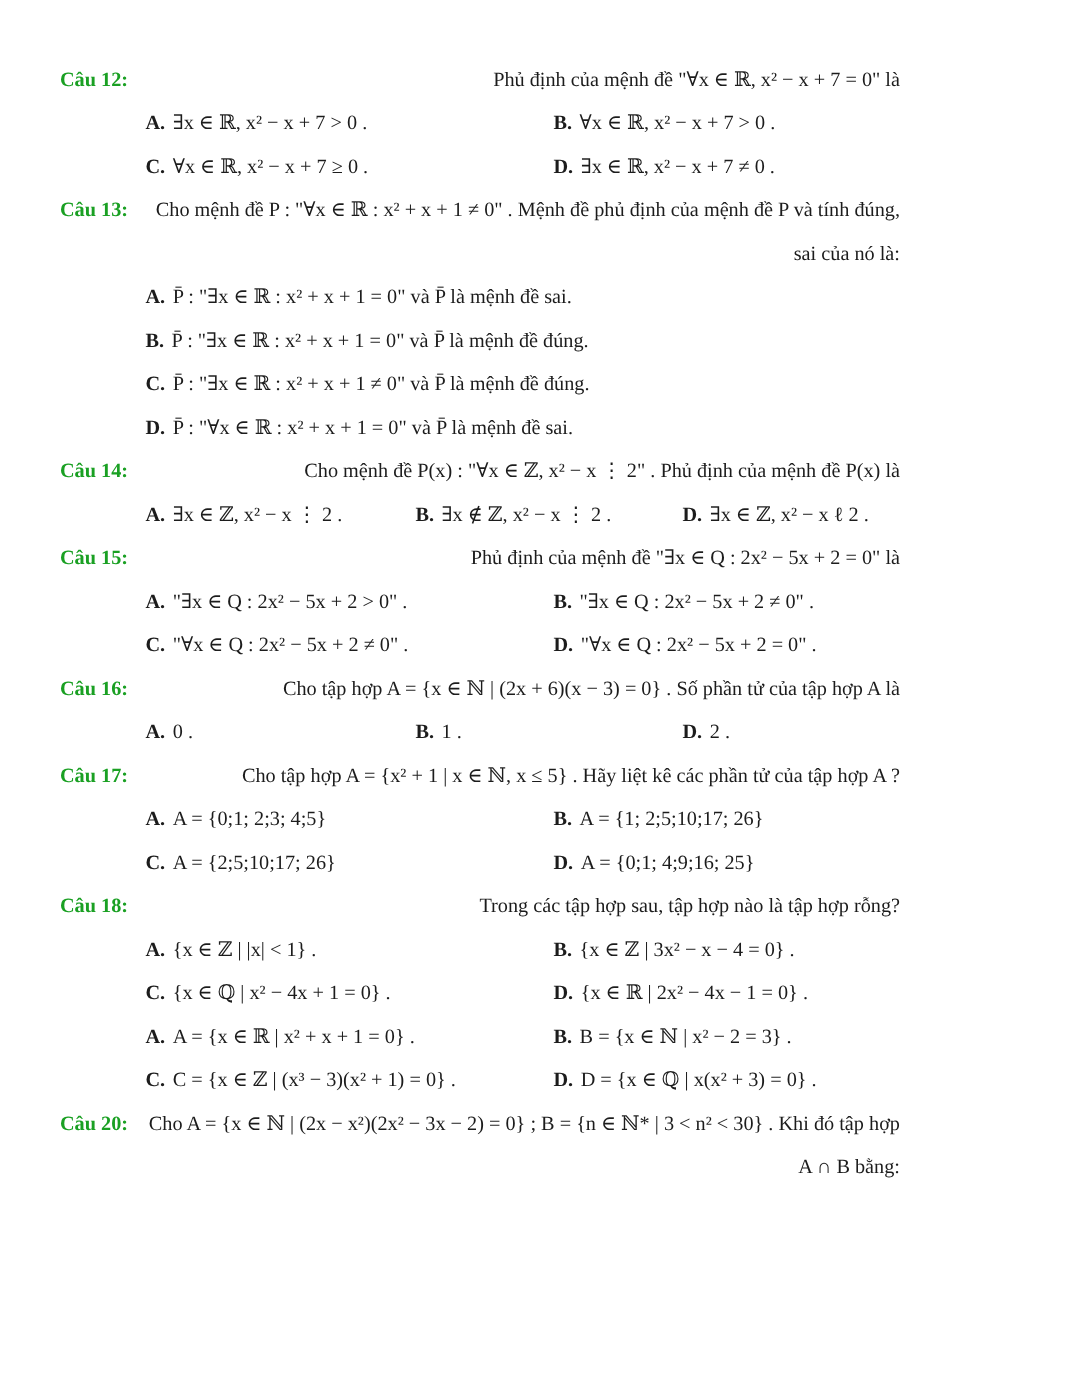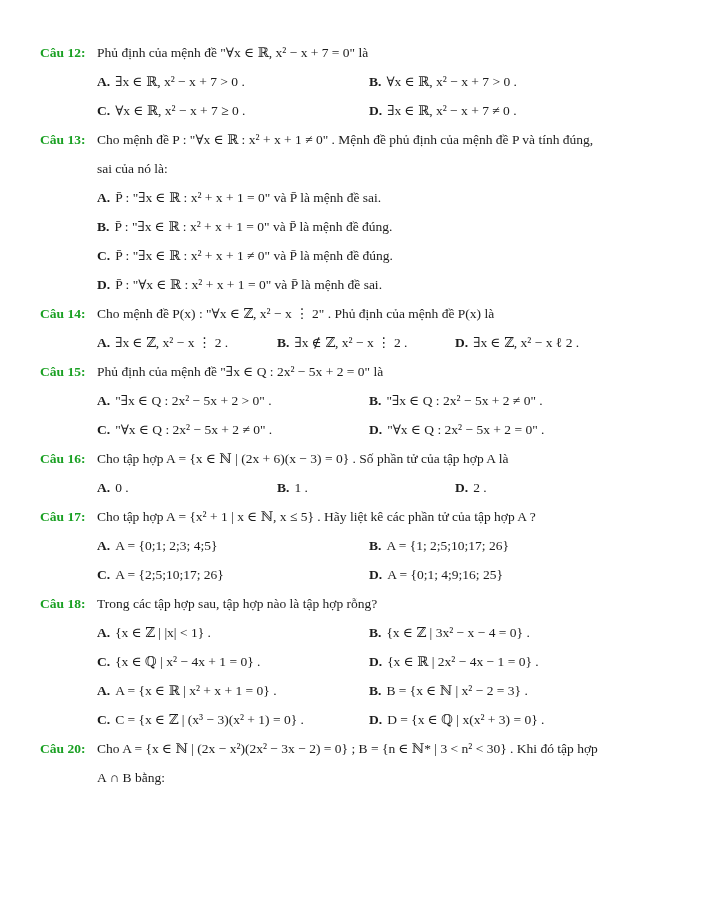--- a/index.html
+++ b/index.html
@@ -11,21 +11,21 @@
     font-size:13.5px; color:#1c1c1c;
     overflow:hidden;
   }
   .question { margin:0; }
   .q-row { display:flex; align-items:flex-start; }
   .q-label {
     flex:0 0 57px; width:57px;
     font-weight:700; color:#1aa023;
     line-height:29px; white-space:nowrap;
   }
-  .q-text { flex:1 1 auto; line-height:29px; }
+  .q-text { flex:1 1 auto; line-height:29px;text-align:right; }
   .options { margin-left:57px; }
   .cols-1 { display:grid; grid-template-columns:1fr; }
   .cols-2 { display:grid; grid-template-columns:272px 1fr; }
   .cols-4 { display:grid; grid-template-columns:152px 150px 152px 1fr;gap:28px; }
   .option { line-height:29px; white-space:nowrap; overflow:visible; }
   .opt-key { font-weight:700; margin-right:5px; }
 </style>
 </head>
 <body>
 

